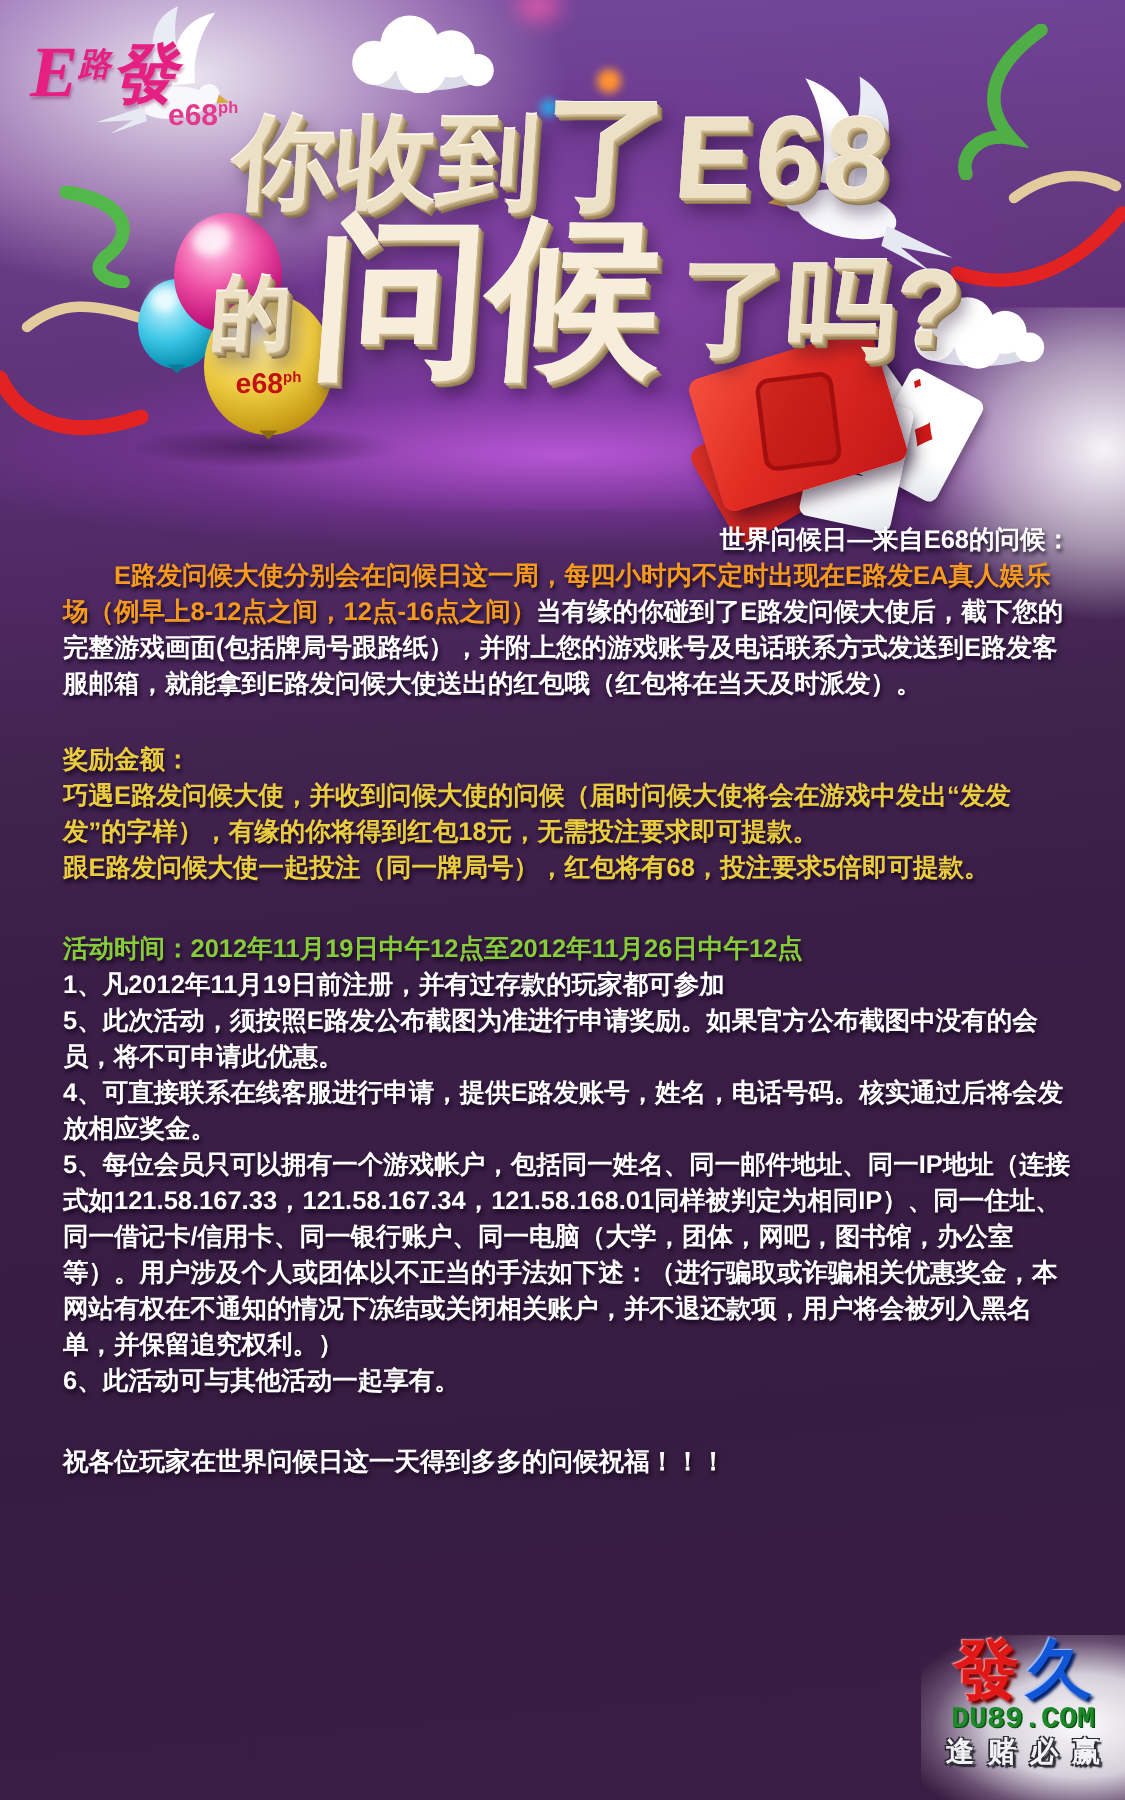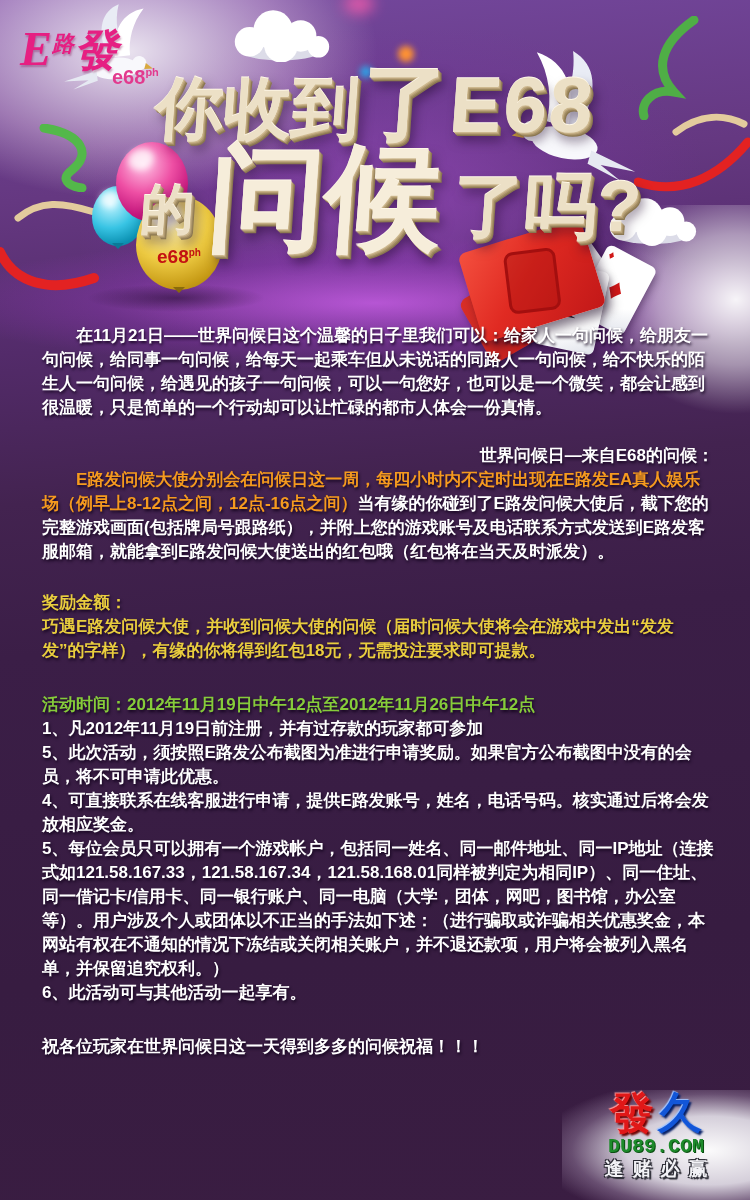--- a/index.html
+++ b/index.html
@@ -104,21 +104,21 @@
   
   .content{position:absolute;left:42px;top:324px;width:672px;z-index:20;
     font-size:17px;line-height:24px;font-weight:bold;color:#ffffff;
     text-shadow:1px 2px 3px rgba(15,0,25,.9);}
   .content p{margin:0;}
   .indent{text-indent:2em;}
   .orange{color:var(--orange);} .gold{color:var(--gold);} .green{color:var(--green);}
   .mt1{margin-top:24px !important;text-align:right;} .mt2{margin-top:27px !important;} .mt3{margin-top:30px !important;}
 
   
-  .watermark{position:absolute;right:0;bottom:0;width:188px;height:110px;z-index:30;
+  .watermark{position:absolute;right:0;bottom:0;width:136px;height:110px;z-index:30;
     text-align:center;padding-top:2px;box-sizing:border-box;
     background:radial-gradient(ellipse at 78% 55%,rgba(255,255,255,.98) 0%,rgba(240,238,245,.85) 40%,rgba(190,170,200,.35) 66%,rgba(120,90,140,0) 84%);}
   .wm-chars{font-family:"Liberation Serif","DejaVu Serif",serif;font-weight:bold;font-size:44px;line-height:1;}
   .wm-fa{color:#e01818;text-shadow:-1px -1px 1px #ff9a9a,2px 2px 2px #6e0202;}
   .wm-jiu{color:#1256d8;text-shadow:-1px -1px 1px #9ec2ff,2px 2px 2px #051f66;margin-left:4px;}
   .wm-domain{font-family:Liberation Mono, monospace;font-weight:bold;font-size:20px;
     color:#1d8a2a;line-height:1.05;text-shadow:1px 1px 0 #0b4f12;}
   .wm-slogan{font-weight:bold;font-size:19px;color:#f2f2f6;letter-spacing:9px;margin-left:9px;line-height:1.3;
     text-shadow:-1px -1px 0 #2a2a33,1px -1px 0 #2a2a33,-1px 1px 0 #2a2a33,2px 2px 1px #2a2a33;}
 </style>
@@ -226,25 +226,25 @@
       <span class="t3d t-l1c">E68</span>
     </div>
     <div class="t-line2">
       <span class="t3d t-l2a">的</span>
       <span class="t3d t-l2b">问候</span>
       <span class="t3d t-l2c">了吗?</span>
     </div>
   </div>
 
   <div class="content">
-    <p class="indent">在11月21日——世界问候日这个温馨的日子里我们可以：给家人一句问候，给朋友一句问候，给同事一句问候，给每天一起乘车但从未说话的同路人一句问候，给不快乐的陌生人一句问候，给遇见的孩子一句问候，可以一句您好，也可以是一个微笑，都会让感到很温暖，只是简单的一个行动却可以让忙碌的都市人体会一份真情。</p>
     <p class="mt1">世界问候日—来自E68的问候：</p>
     <p class="indent"><span class="orange">E路发问候大使分别会在问候日这一周，每四小时内不定时出现在E路发EA真人娱乐场（例早上8-12点之间，12点-16点之间）</span><span>当有缘的你碰到了E路发问候大使后，截下您的完整游戏画面(包括牌局号跟路纸），并附上您的游戏账号及电话联系方式发送到E路发客服邮箱，就能拿到E路发问候大使送出的红包哦（红包将在当天及时派发）。</span></p>
     <p class="gold mt2">奖励金额：</p>
     <p class="gold">巧遇E路发问候大使，并收到问候大使的问候（届时问候大使将会在游戏中发出“发发发”的字样），有缘的你将得到红包18元，无需投注要求即可提款。</p>
+    <p class="gold">跟E路发问候大使一起投注（同一牌局号），红包将有68，投注要求5倍即可提款。</p>
     <p class="green mt3"><span>活动时间：</span><span>2012年11月19日中午12点至2012年11月26日中午12点</span></p>
     <p>1、凡2012年11月19日前注册，并有过存款的玩家都可参加</p>
     <p>5、此次活动，须按照E路发公布截图为准进行申请奖励。如果官方公布截图中没有的会员，将不可申请此优惠。</p>
     <p>4、可直接联系在线客服进行申请，提供E路发账号，姓名，电话号码。核实通过后将会发放相应奖金。</p>
     <p>5、每位会员只可以拥有一个游戏帐户，包括同一姓名、同一邮件地址、同一IP地址（连接式如121.58.167.33，121.58.167.34，121.58.168.01同样被判定为相同IP）、同一住址、同一借记卡/信用卡、同一银行账户、同一电脑（大学，团体，网吧，图书馆，办公室等）。用户涉及个人或团体以不正当的手法如下述：（进行骗取或诈骗相关优惠奖金，本网站有权在不通知的情况下冻结或关闭相关账户，并不退还款项，用户将会被列入黑名单，并保留追究权利。）</p>
     <p>6、此活动可与其他活动一起享有。</p>
     <p class="mt3">祝各位玩家在世界问候日这一天得到多多的问候祝福！！！</p>
 
   </div>
 

